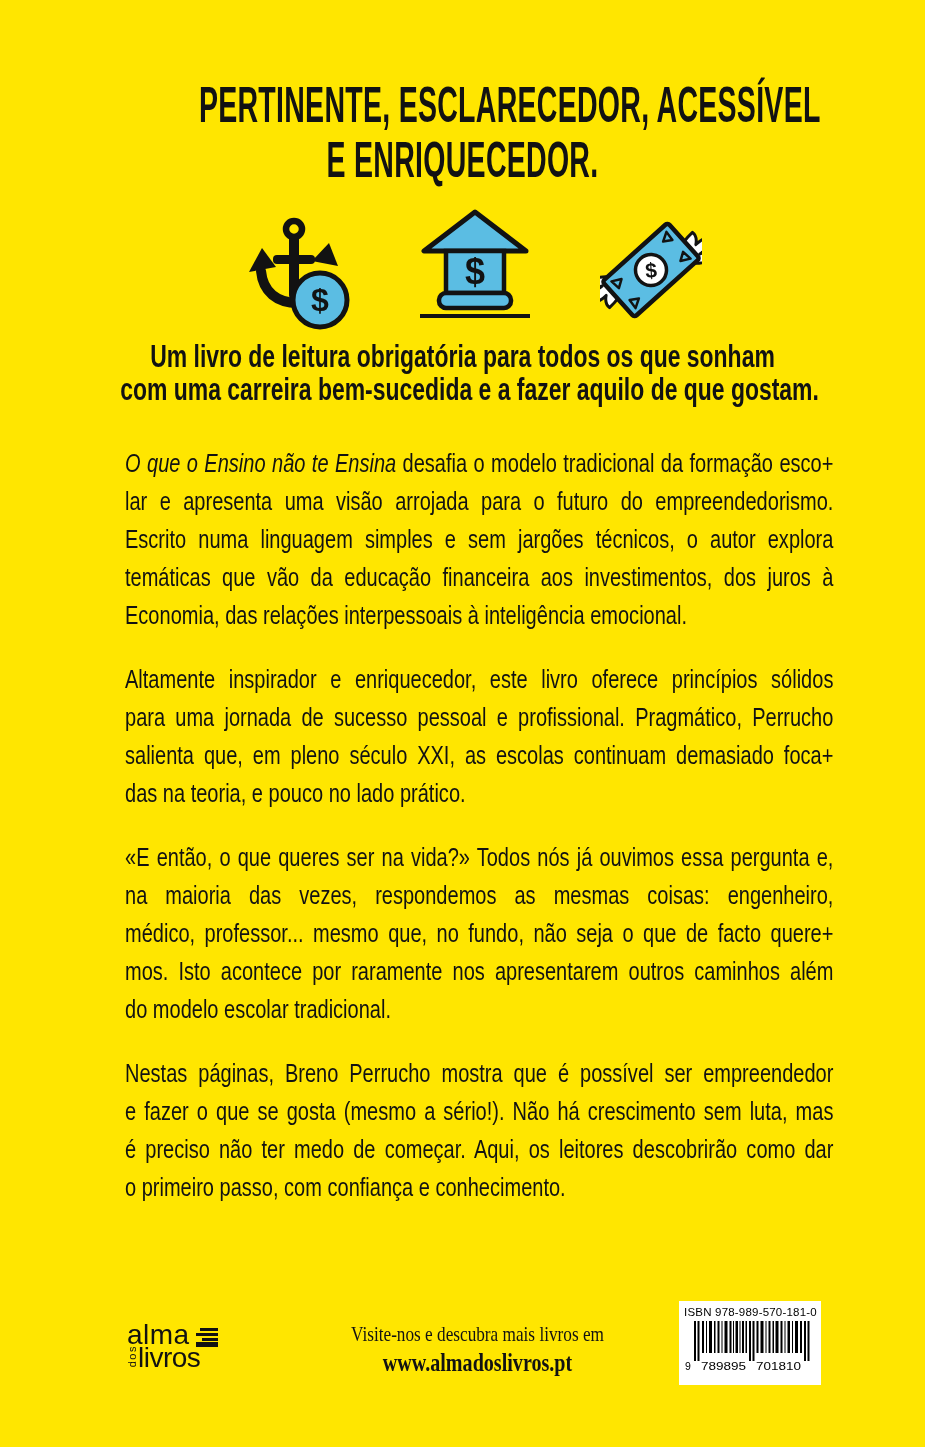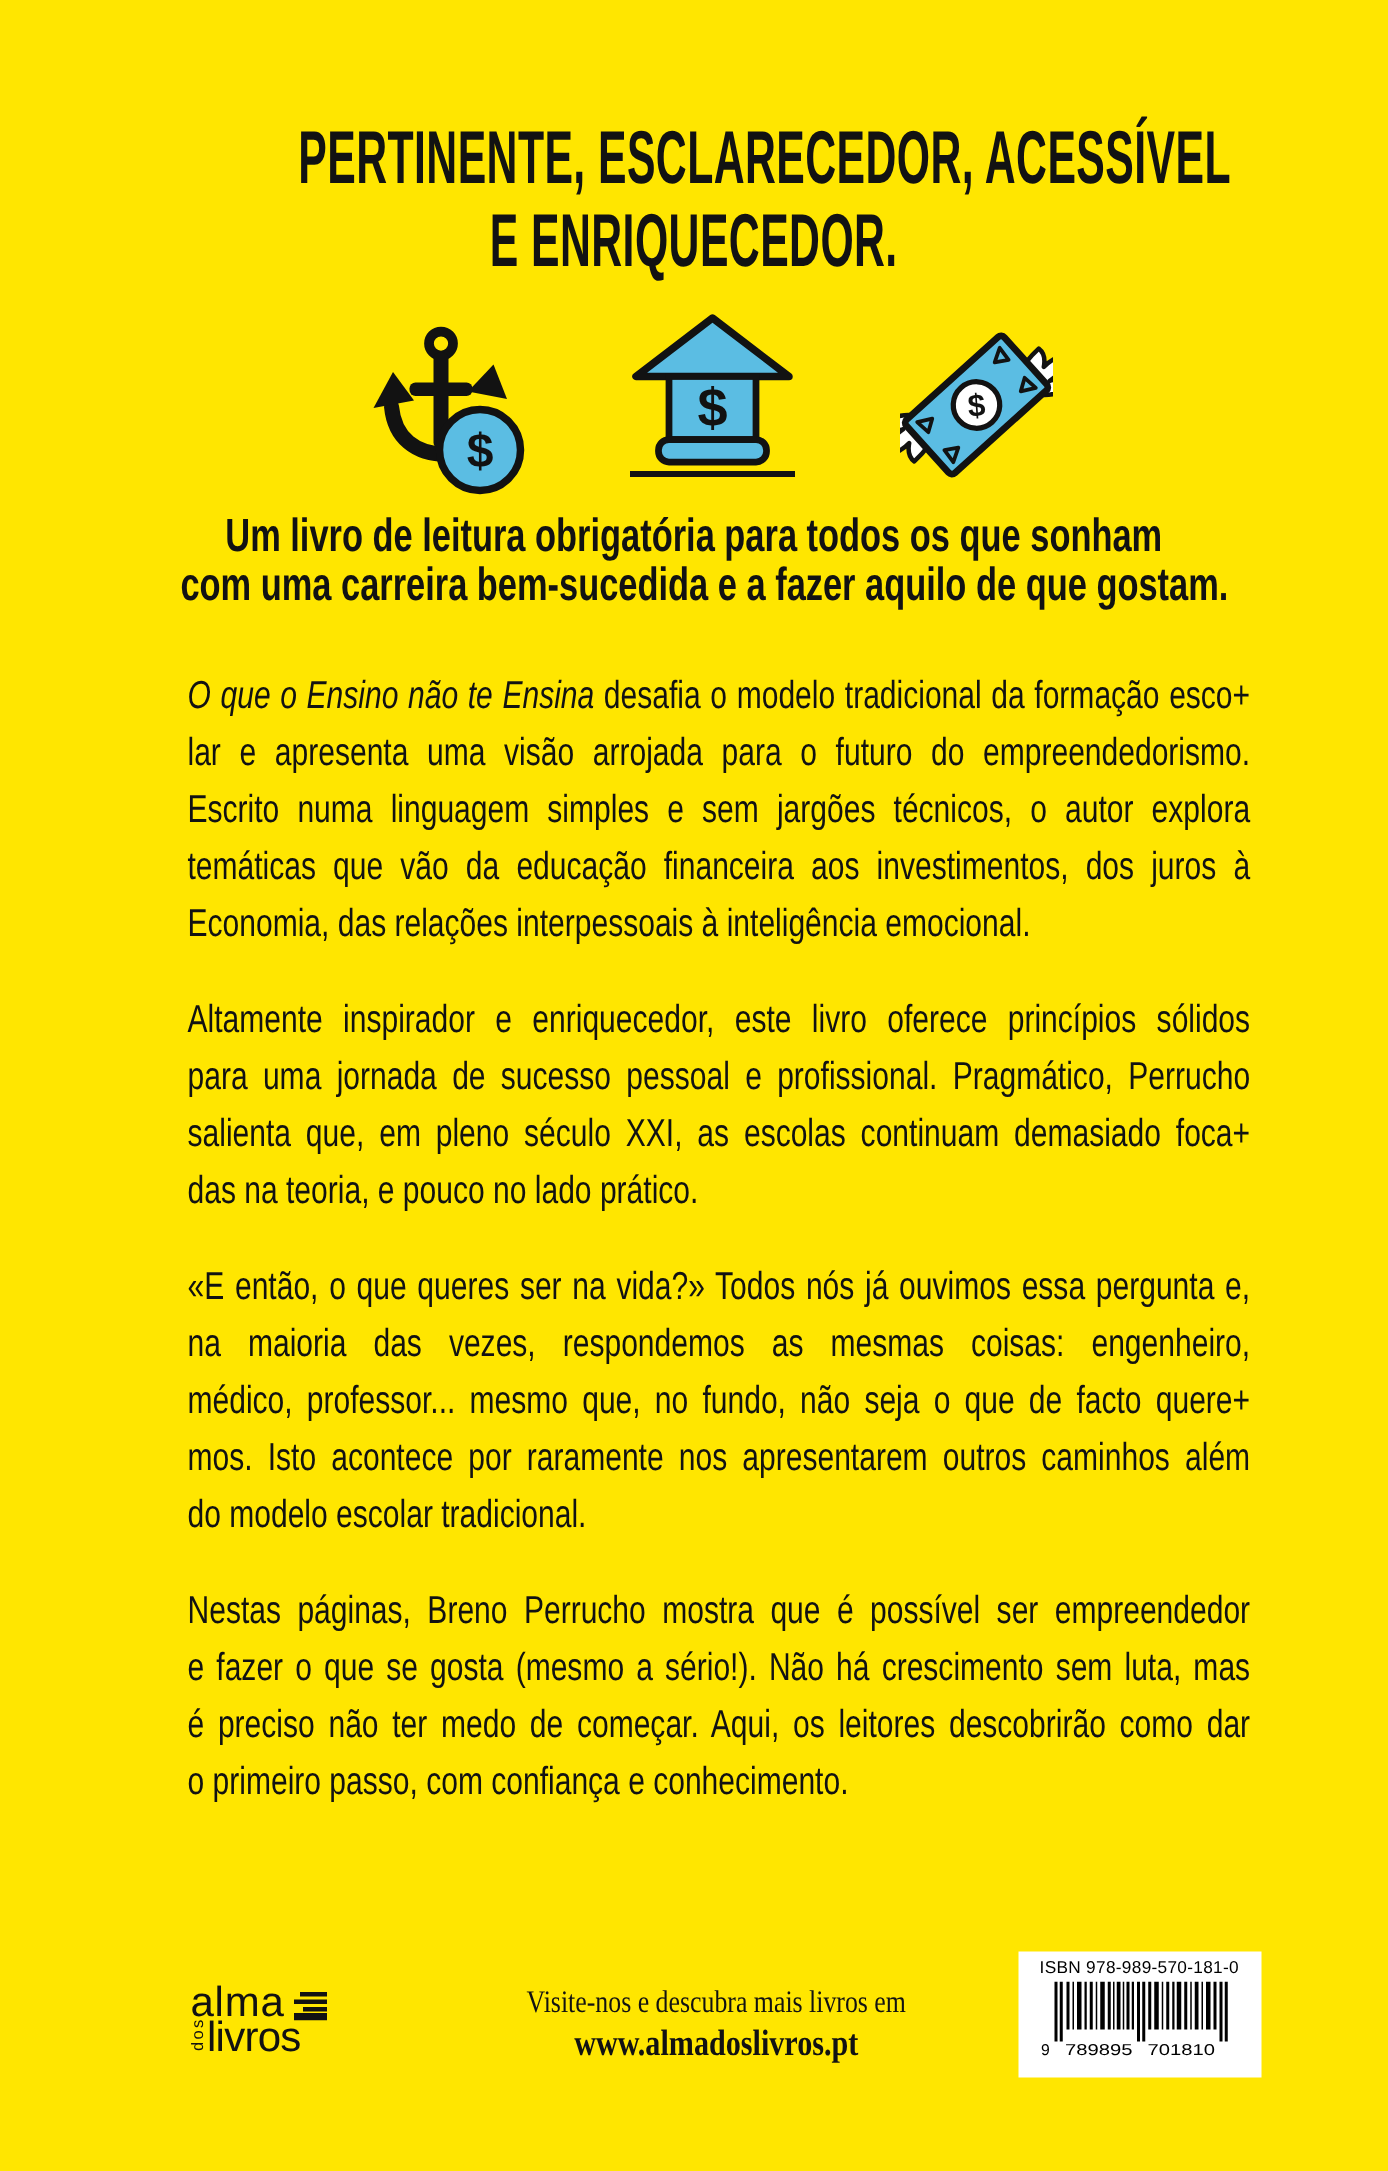--- a/index.html
+++ b/index.html
@@ -91,21 +91,21 @@
     left:15px;top:1321px;width:925px;
     text-align:center;
     font-family:"Liberation Serif",serif;
     transform:scaleX(0.82);
     transform-origin:50% 0;
   }
   .visit-l1{font-size:21px;line-height:27px;}
   .visit-l2{font-size:24.5px;line-height:30px;font-weight:700;}
 
   .barcode{
-    left:679px;top:1301px;width:162px;height:84px;
+    left:679px;top:1301px;width:142px;height:84px;
     background:#ffffff;
     box-sizing:border-box;
     padding:5px 6px 0 5px;
     text-align:center;
   }
   .isbn-label{
     font-size:11.5px;
     line-height:13px;
     letter-spacing:0.2px;
     white-space:nowrap;

